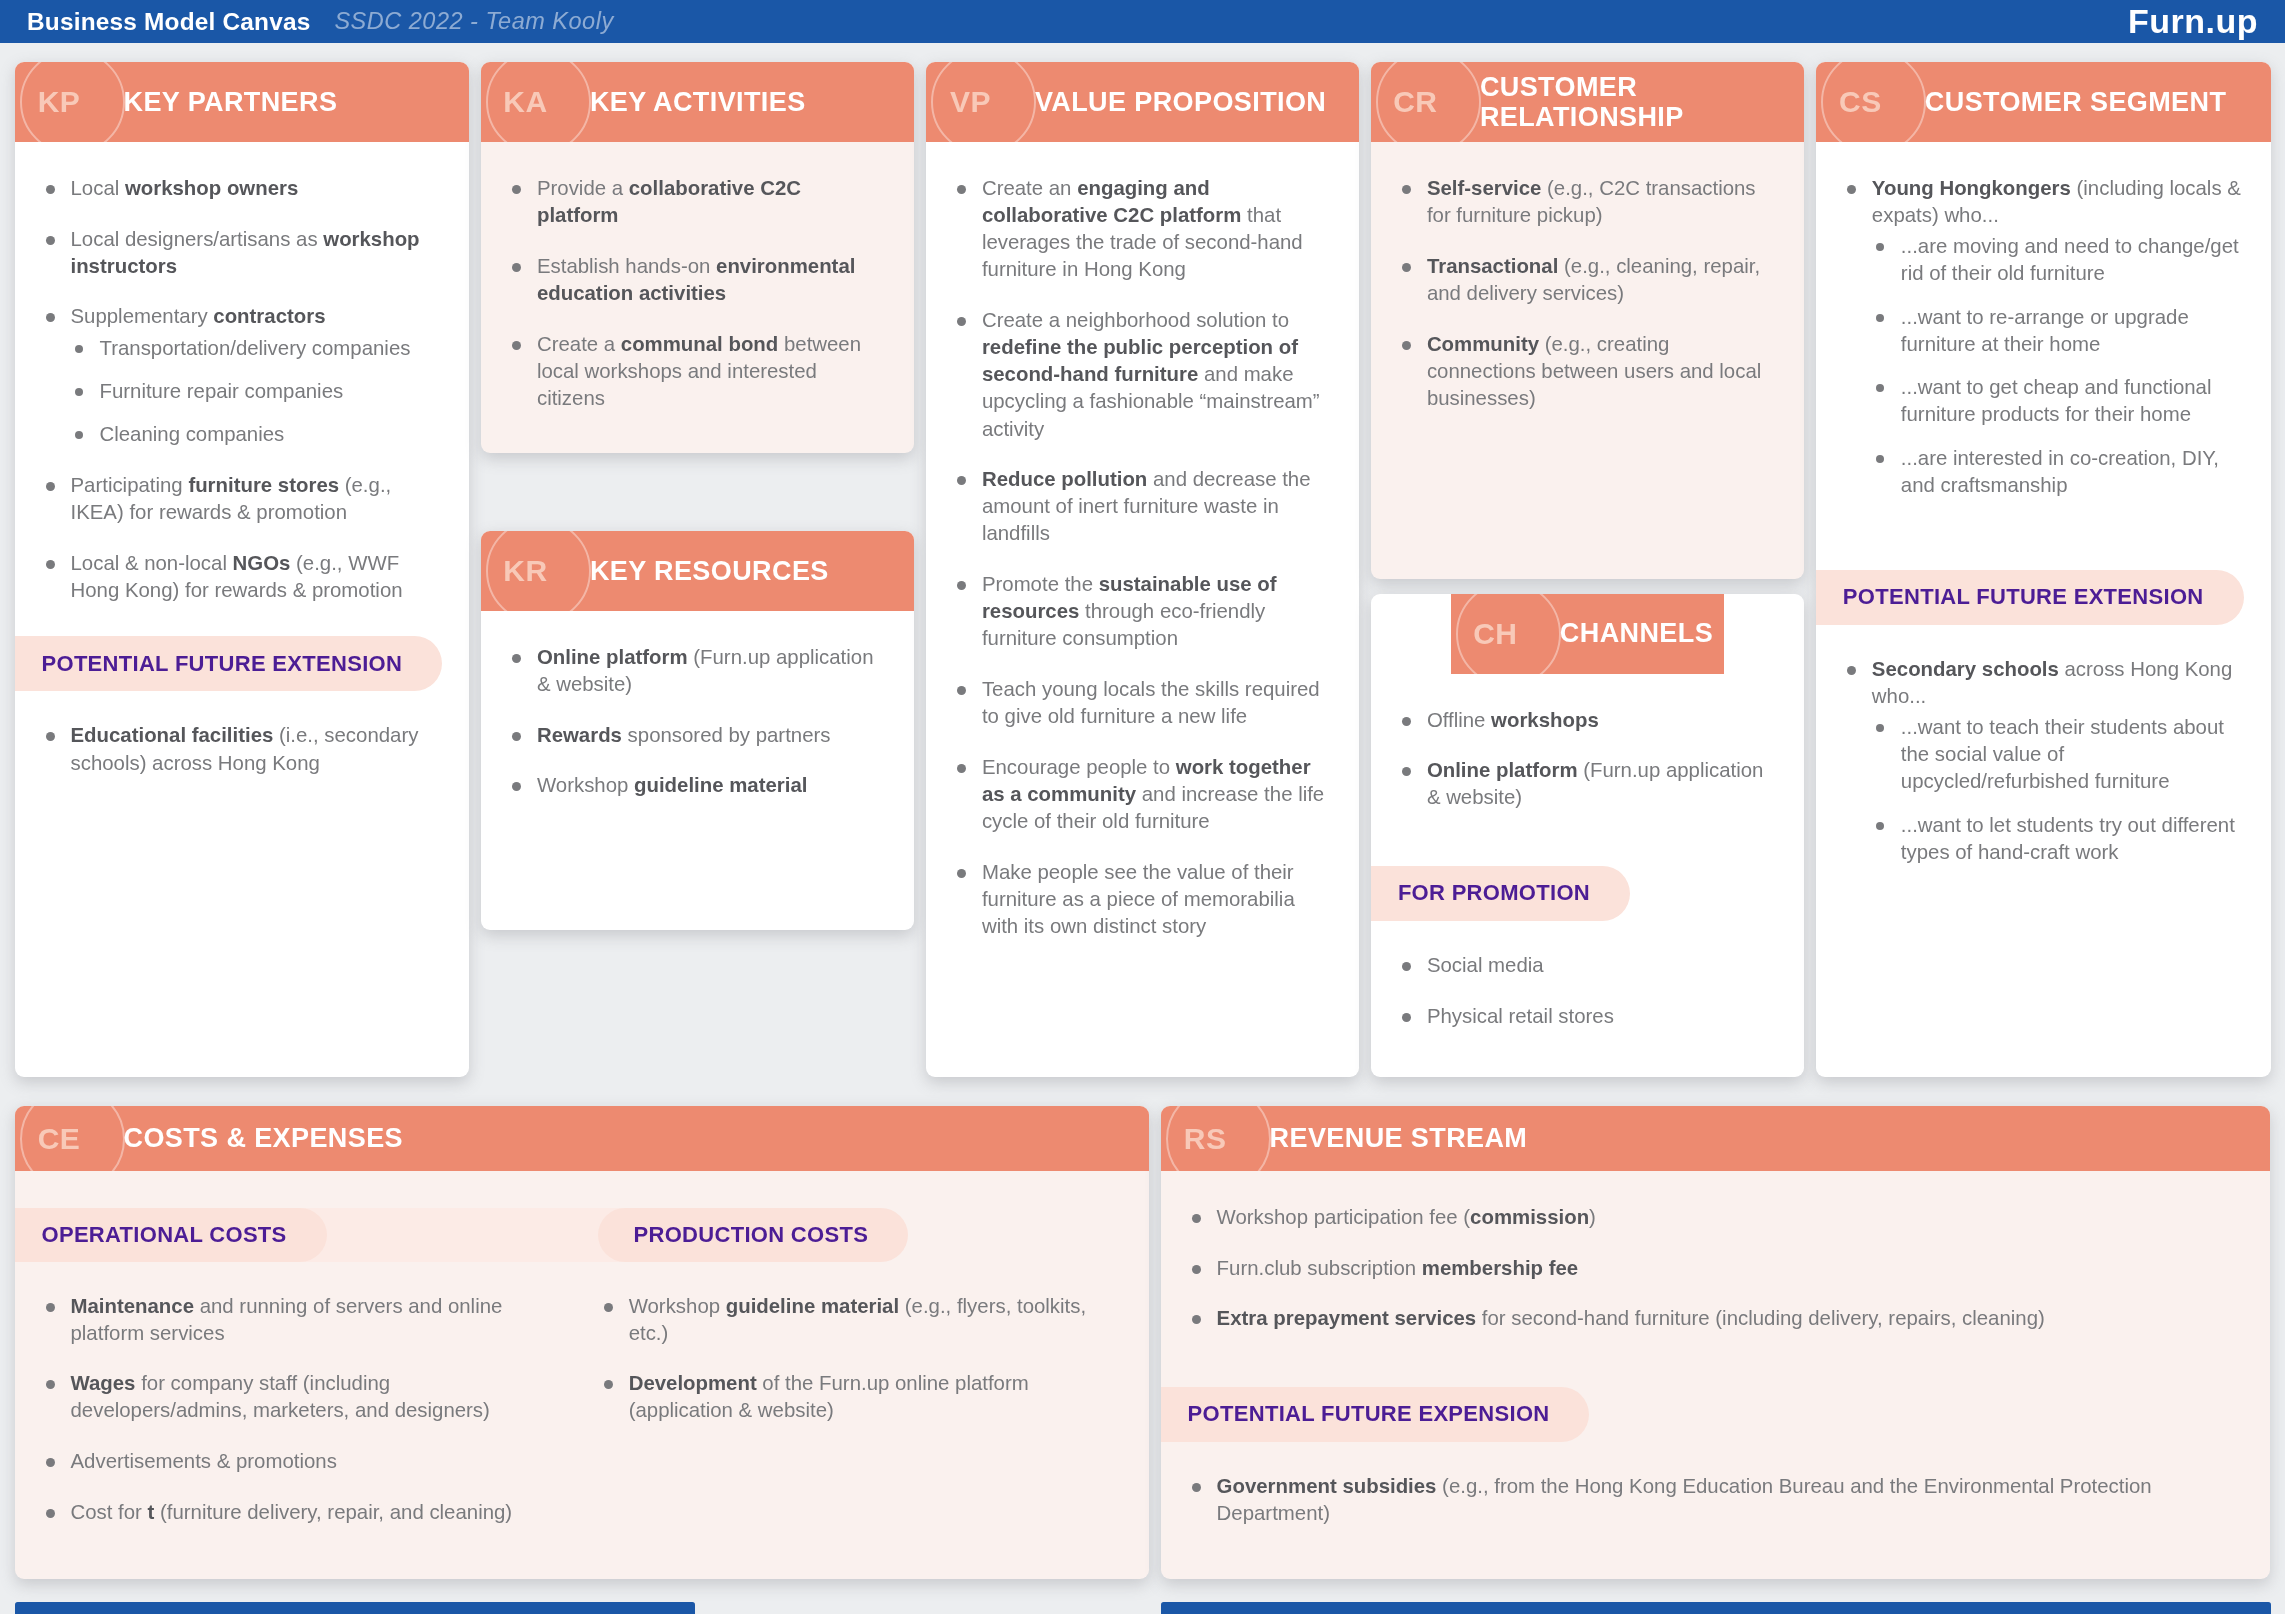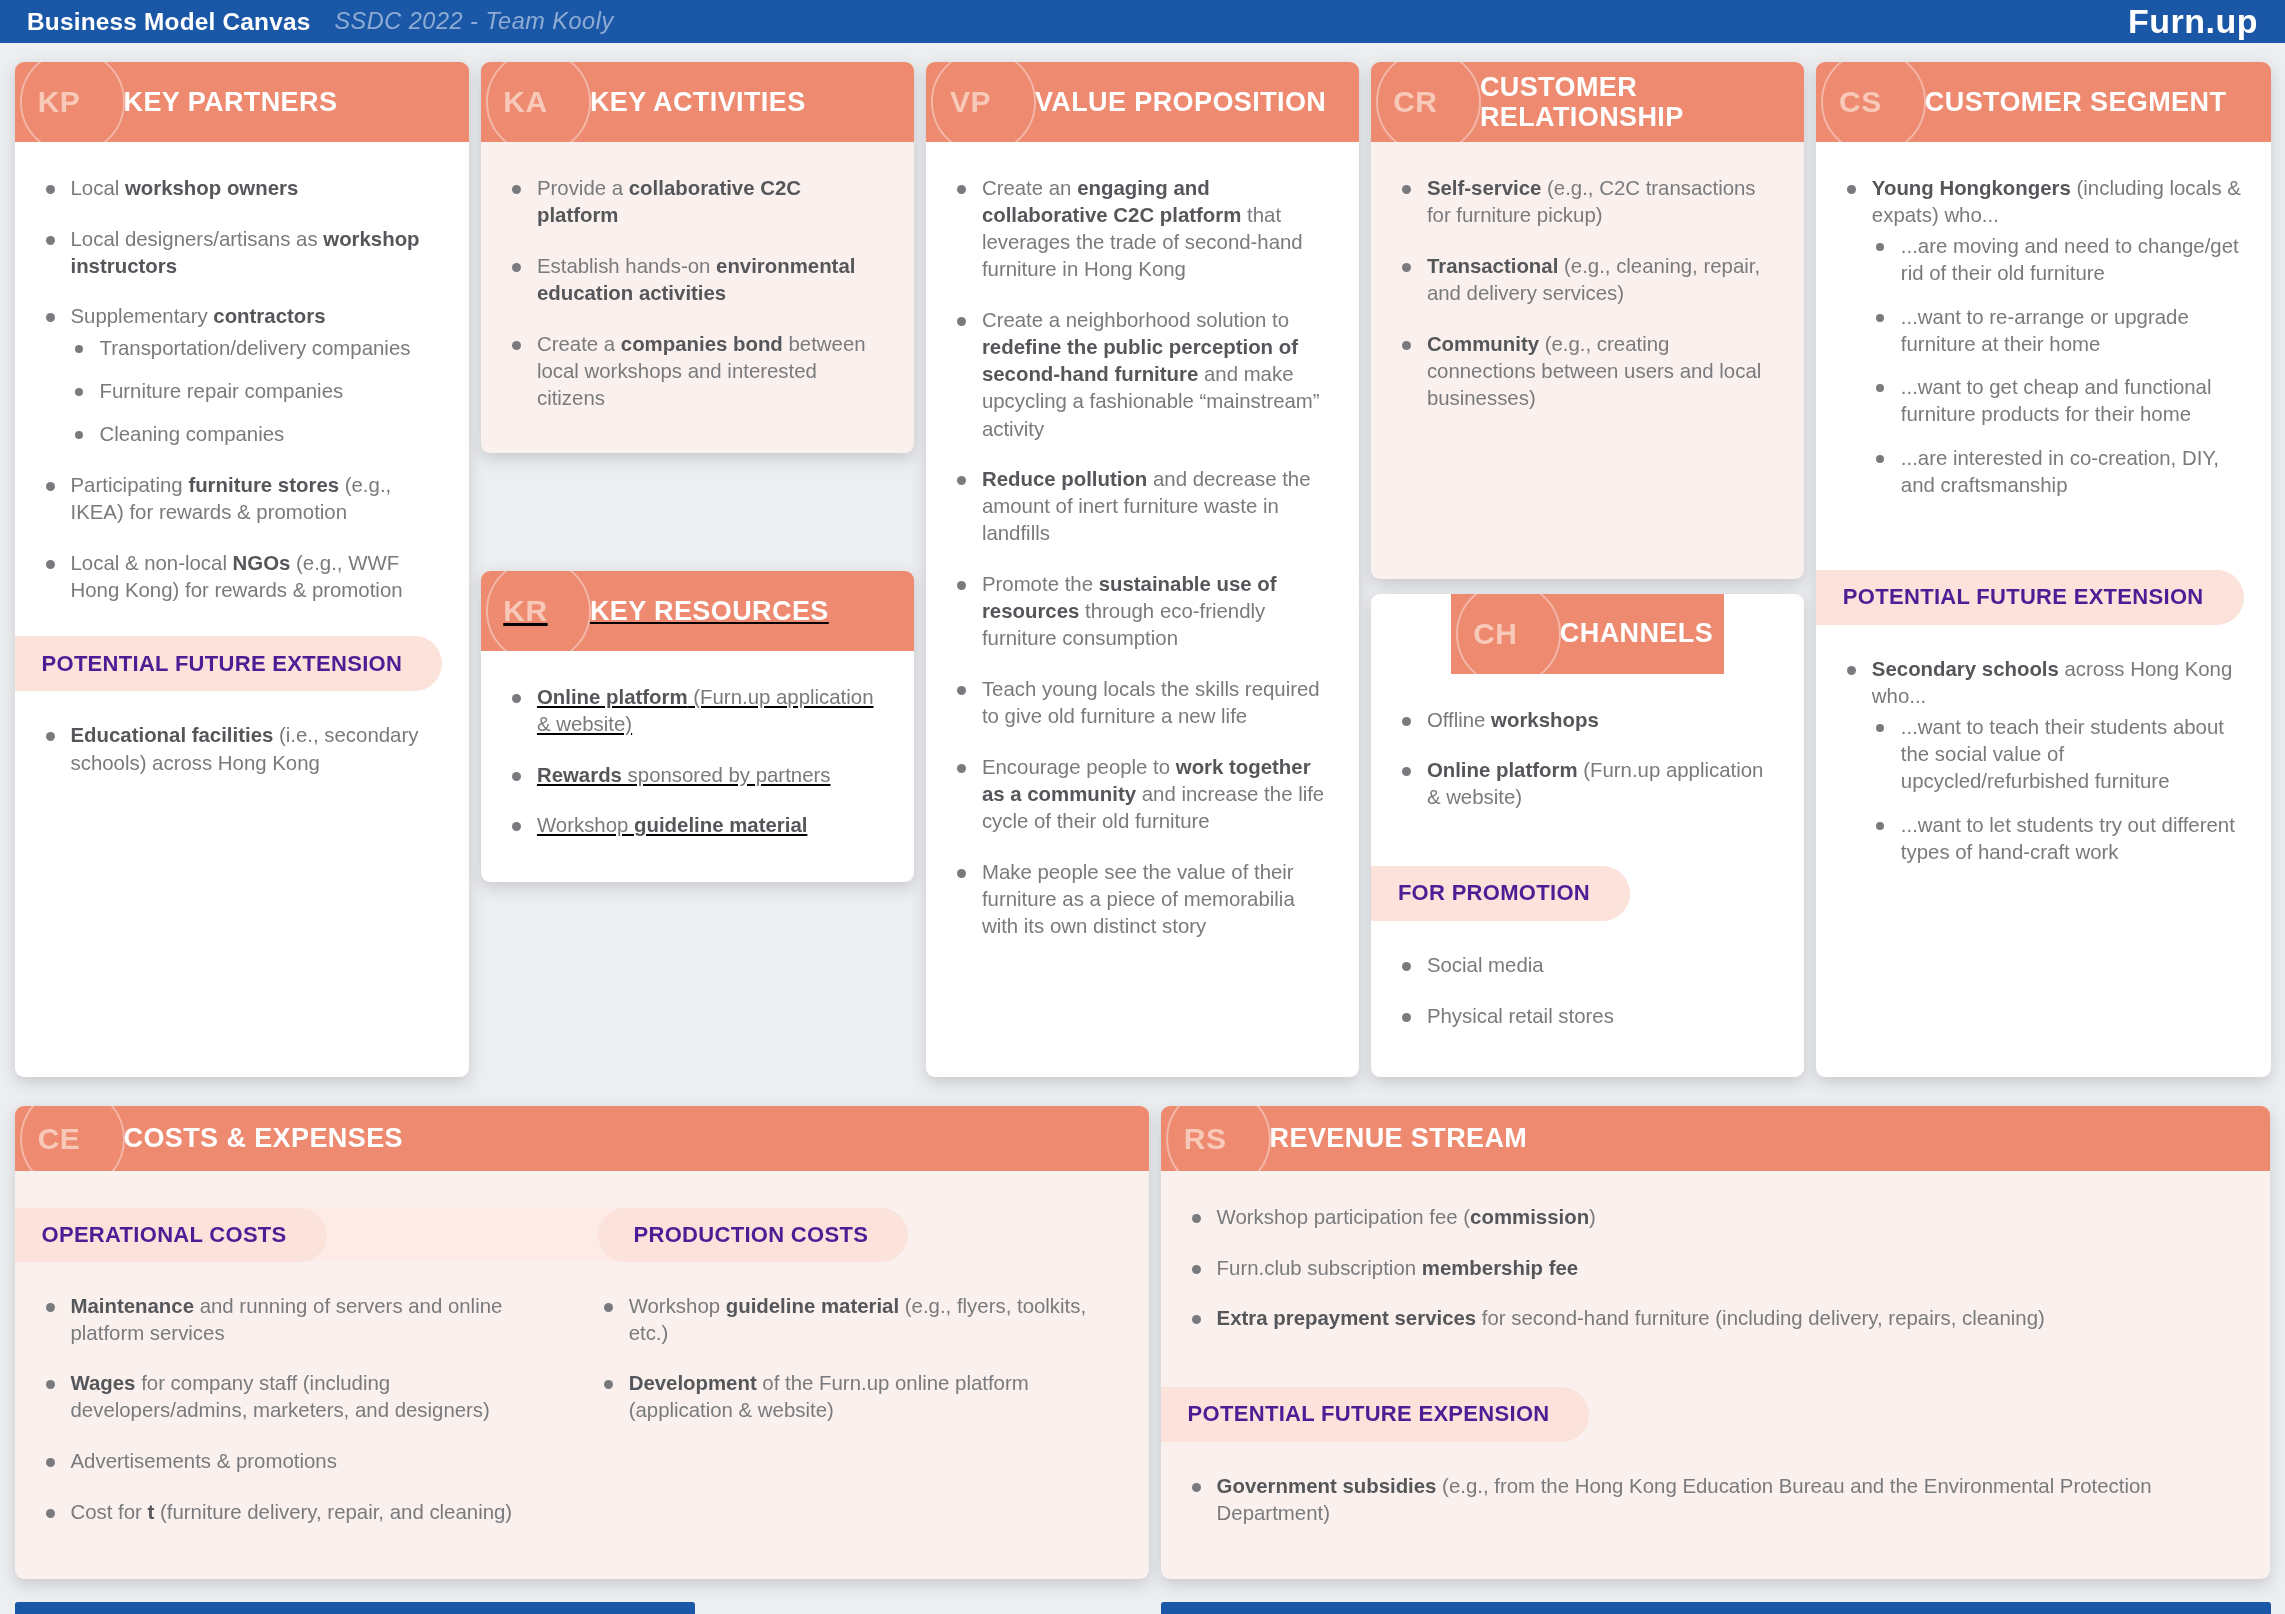--- a/index.html
+++ b/index.html
@@ -36,21 +36,21 @@
   .grid-bottom{display:grid;grid-template-columns:1254fr 1227fr;gap:11.8px;height:473px;}
   
   .card{
     background:#ffffff;border-radius:9px;overflow:hidden;
     box-shadow:0 5.4px 14.5px rgba(110,112,120,.28);
     display:flex;flex-direction:column;
   }
   .card.pink{background:var(--card-pink);}
   .fill{height:100%;}
   .h-ka{height:391px;}
-  .h-kr{height:311px;margin-top:118px;text-decoration:underline;}
+  .h-kr{height:399px;margin-top:78px;}
   .h-cr{height:517px;}
   .h-ch{flex:1;margin-top:14.5px;align-items:center;}
   
   .band{
     background:var(--accent);min-height:80px;flex:none;
     display:flex;align-items:center;position:relative;overflow:hidden;
     padding-right:11px;
   }
   .band.short{min-height:65px;}
   .circ{
@@ -147,21 +147,21 @@
       <section class="card pink h-ka">
         <header class="band">
           <span class="circ"></span>
           <span class="code">KA</span>
           <h2 class="s-title">KEY ACTIVITIES</h2>
         </header>
         <div class="cbody">
           <ul class="blist">
               <li>Provide a <b>collaborative C2C platform</b></li>
               <li>Establish hands-on <b>environmental education activities</b></li>
-              <li>Create a <b>companies bond</b> between local workshops and interested citizens</li>
+              <li>Create a <b>communal bond</b> between local workshops and interested citizens</li>
             </ul>
         </div>
       </section>
       <section class="card h-kr">
         <header class="band">
           <span class="circ"></span>
           <span class="code">KR</span>
           <h2 class="s-title">KEY RESOURCES</h2>
         </header>
         <div class="cbody">

